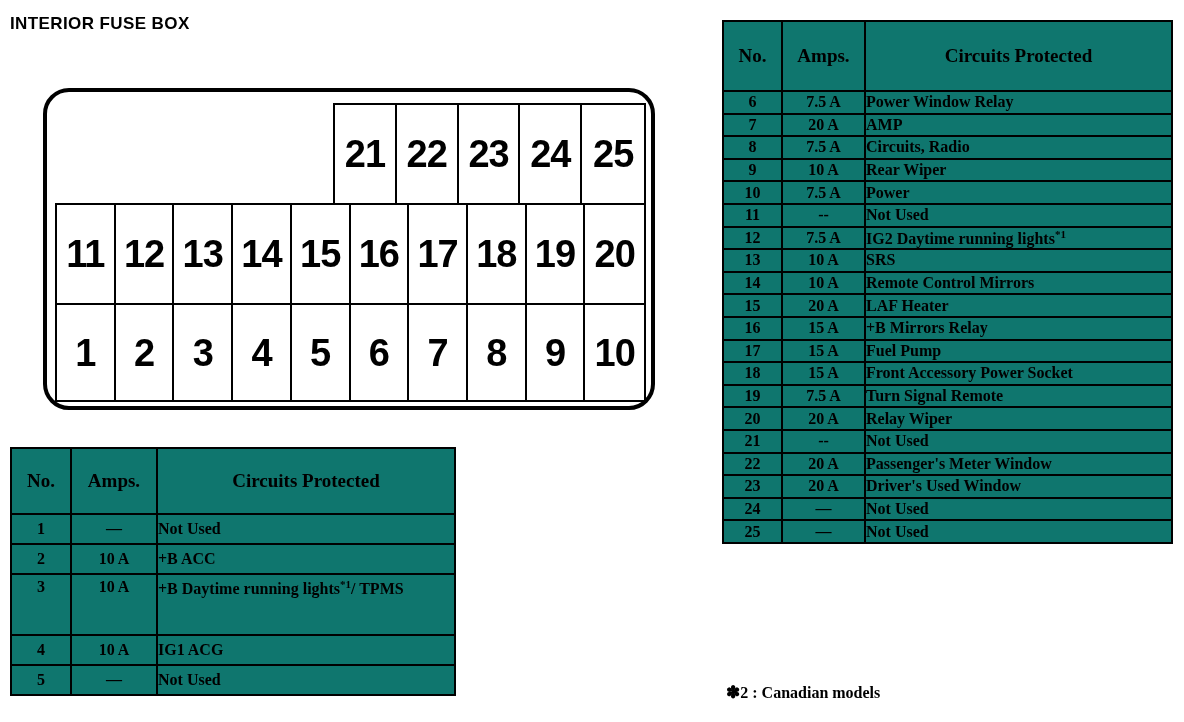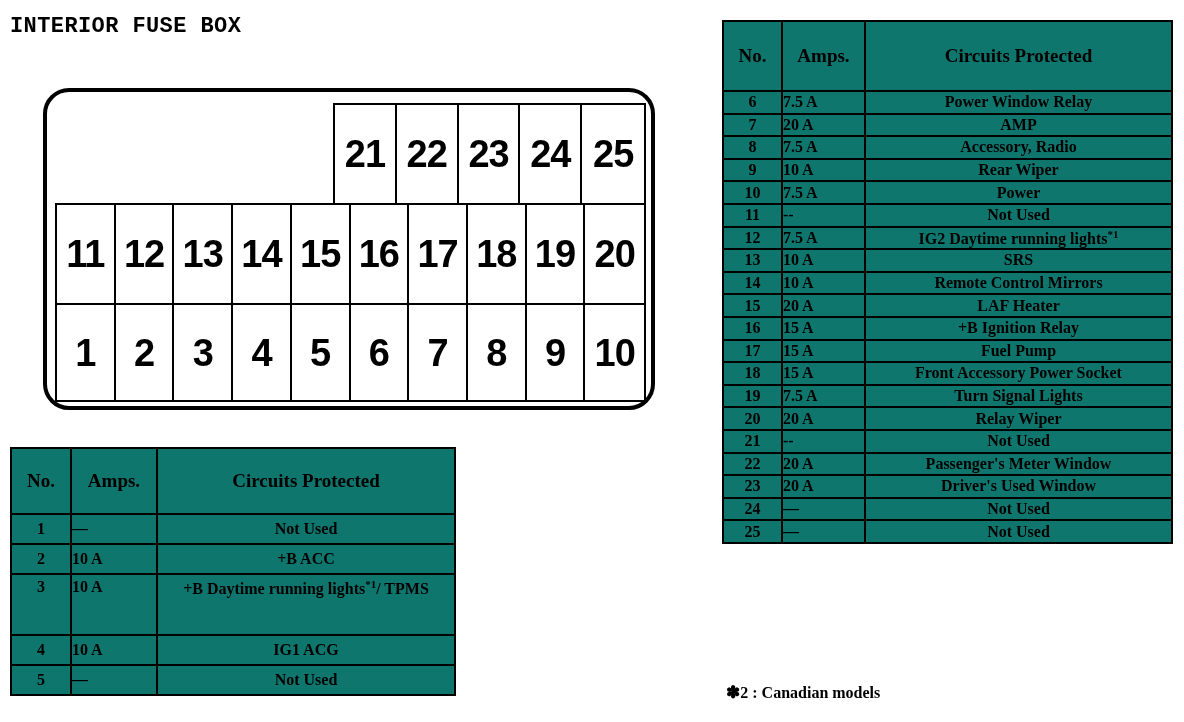--- a/index.html
+++ b/index.html
@@ -15,23 +15,23 @@
     overflow: hidden;
     font-family: "Liberation Serif", "DejaVu Serif", serif;
     color: #000000;
   }
 
   
   #page-title {
     position: absolute;
     left: 10px;
     top: 14px;
-    font-family: Liberation Mono, monospace;
-    font-weight: bold;
-    font-size: 22px;
+    font-family: Liberation Sans, sans-serif;
+    font-weight: bold;
+    font-size: 17px;
     letter-spacing: 0.4px;
     color: #000;
     white-space: nowrap;
   }
 
   
   #fusebox-diagram {
     position: absolute;
     left: 43px;
     top: 88px;
@@ -104,22 +104,22 @@
     color: #000;
     font-weight: bold;
     vertical-align: middle;
   }
   .fuse-table th {
     font-size: 19px;
     text-align: center;
     font-weight: bold;
   }
   .col-no   { text-align: center; font-size: 16px; }
-  .col-amps { font-size: 16px; }
-  .col-circ { text-align: center; font-size: 16px; padding-left: 8px; }
+  .col-amps { text-align: center; font-size: 16px; }
+  .col-circ { text-align: left; font-size: 16px; padding-left: 8px; }
 
   
   #left-fuse-table {
     left: 10px;
     top: 447px;
     width: 438px;
   }
   #left-fuse-table th.h-no   { width: 58px; height: 64px; }
   #left-fuse-table th.h-amps { width: 84px; }
   #left-fuse-table th.h-circ { width: 296px; }
@@ -241,21 +241,21 @@
         <td class="col-circ">Power Window Relay</td>
       </tr>
       <tr>
         <td class="col-no">7</td>
         <td class="col-amps">20 A</td>
         <td class="col-circ">AMP</td>
       </tr>
       <tr>
         <td class="col-no">8</td>
         <td class="col-amps">7.5 A</td>
-        <td class="col-circ">Accessory, Radio</td>
+        <td class="col-circ">Circuits, Radio</td>
       </tr>
       <tr>
         <td class="col-no">9</td>
         <td class="col-amps">10 A</td>
         <td class="col-circ">Rear Wiper</td>
       </tr>
       <tr>
         <td class="col-no">10</td>
         <td class="col-amps">7.5 A</td>
         <td class="col-circ">Power</td>
@@ -281,36 +281,36 @@
         <td class="col-circ">Remote Control Mirrors</td>
       </tr>
       <tr>
         <td class="col-no">15</td>
         <td class="col-amps">20 A</td>
         <td class="col-circ">LAF Heater</td>
       </tr>
       <tr>
         <td class="col-no">16</td>
         <td class="col-amps">15 A</td>
-        <td class="col-circ">+B Ignition Relay</td>
+        <td class="col-circ">+B Mirrors Relay</td>
       </tr>
       <tr>
         <td class="col-no">17</td>
         <td class="col-amps">15 A</td>
         <td class="col-circ">Fuel Pump</td>
       </tr>
       <tr>
         <td class="col-no">18</td>
         <td class="col-amps">15 A</td>
         <td class="col-circ">Front Accessory Power Socket</td>
       </tr>
       <tr>
         <td class="col-no">19</td>
         <td class="col-amps">7.5 A</td>
-        <td class="col-circ">Turn Signal Lights</td>
+        <td class="col-circ">Turn Signal Remote</td>
       </tr>
       <tr>
         <td class="col-no">20</td>
         <td class="col-amps">20 A</td>
         <td class="col-circ">Relay Wiper</td>
       </tr>
       <tr>
         <td class="col-no">21</td>
         <td class="col-amps">--</td>
         <td class="col-circ">Not Used</td>

